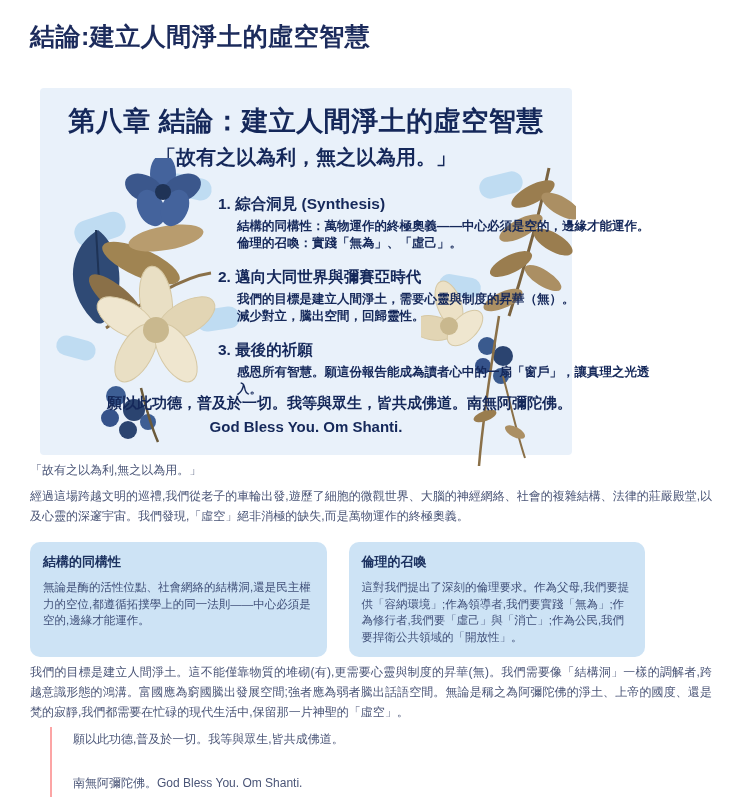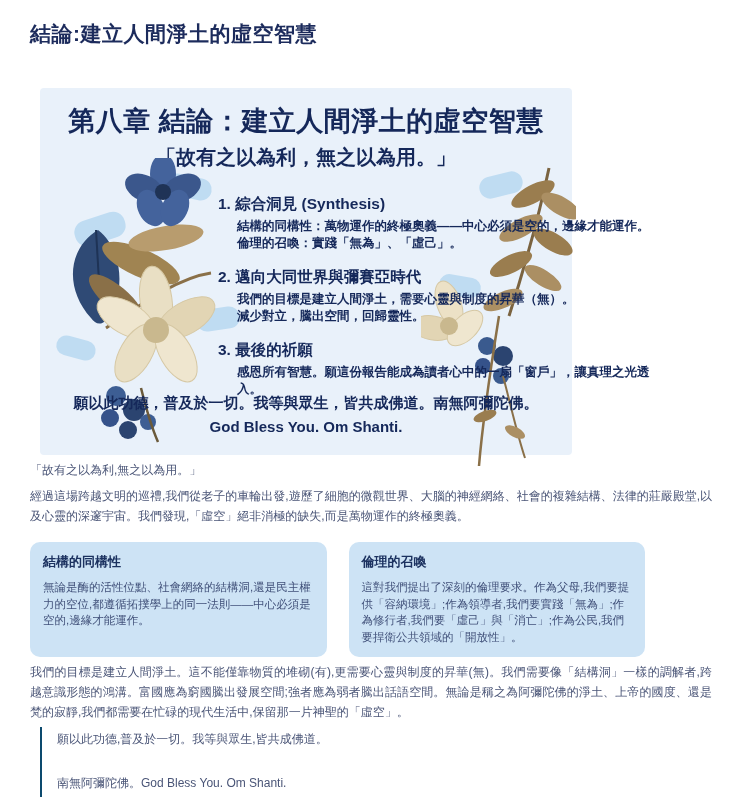--- a/index.html
+++ b/index.html
@@ -3,21 +3,21 @@
 <meta charset="utf-8">
 <style>
   html,body{margin:0;padding:0;}
   body{
     width:740px;height:802px;position:relative;overflow:hidden;
     background:#ffffff;
     font-family:"Liberation Sans","DejaVu Sans",sans-serif;
   }
   .page-title{
     position:absolute;left:30px;top:20px;
-    font-size:21px;font-weight:bold;color:#1c2b5c;letter-spacing:.5px;
+    font-size:25px;font-weight:bold;color:#1c2b5c;letter-spacing:.5px;
   }
   
   .card{
     position:absolute;left:40px;top:88px;width:532px;height:367px;
     background:#e9f1fa;border-radius:4px;
   }
   .card-title{
     margin:15px 20px 0;text-align:center;
     font-size:27px;font-weight:bold;color:#15285a;letter-spacing:.5px;
   }
@@ -25,21 +25,21 @@
     margin:5px 20px 0;text-align:center;
     font-size:20px;font-weight:bold;color:#15285a;
   }
   .card-list{
     position:absolute;left:178px;top:106px;width:436px;color:#15285a;
   }
   .item{margin-bottom:15px;}
   .item-title{font-size:15.5px;font-weight:bold;margin-bottom:3px;}
   .item-lines{padding-left:19px;font-size:12.5px;font-weight:bold;line-height:17px;}
   .card-dedication{
-    position:absolute;left:0;right:0;top:306px;text-align:center;
+    position:absolute;left:0;right:0;top:306px;text-align:right;
     font-size:15px;font-weight:bold;color:#15285a;
   }
   .card-blessing{
     position:absolute;left:0;right:0;top:330px;text-align:center;
     font-size:15px;font-weight:bold;color:#15285a;
   }
   .flowers-left{position:absolute;left:6px;top:70px;width:210px;height:295px;}
   .flowers-right{position:absolute;right:-4px;top:78px;width:155px;height:310px;}
   
   .quote{
@@ -58,22 +58,22 @@
     display:flex;gap:22px;align-items:stretch;
   }
   .box{
     flex:1;background:#cde3f5;border-radius:10px;
     padding:11px 13px 12px;
   }
   .box-title{font-size:13px;font-weight:bold;color:#1c3260;margin:0 0 8px;}
   .box-body{font-size:11.5px;line-height:16.5px;color:#41517a;margin:0;}
   
   .closing{
-    position:absolute;left:40px;top:727px;
-    border-left:2px solid #0c4a6e;padding:4px 0 6px 15px;
+    position:absolute;left:50px;top:727px;
+    border-left:2px solid #fca5a5;padding:4px 0 6px 21px;
   }
   .closing p{margin:0;font-size:12px;color:#4a5577;line-height:16px;}
   .closing p + p{margin-top:28px;}
 </style>
 </head>
 <body>
 
 <div class="page-title">結論:建立人間淨土的虛空智慧</div>
 
 <div class="card">

